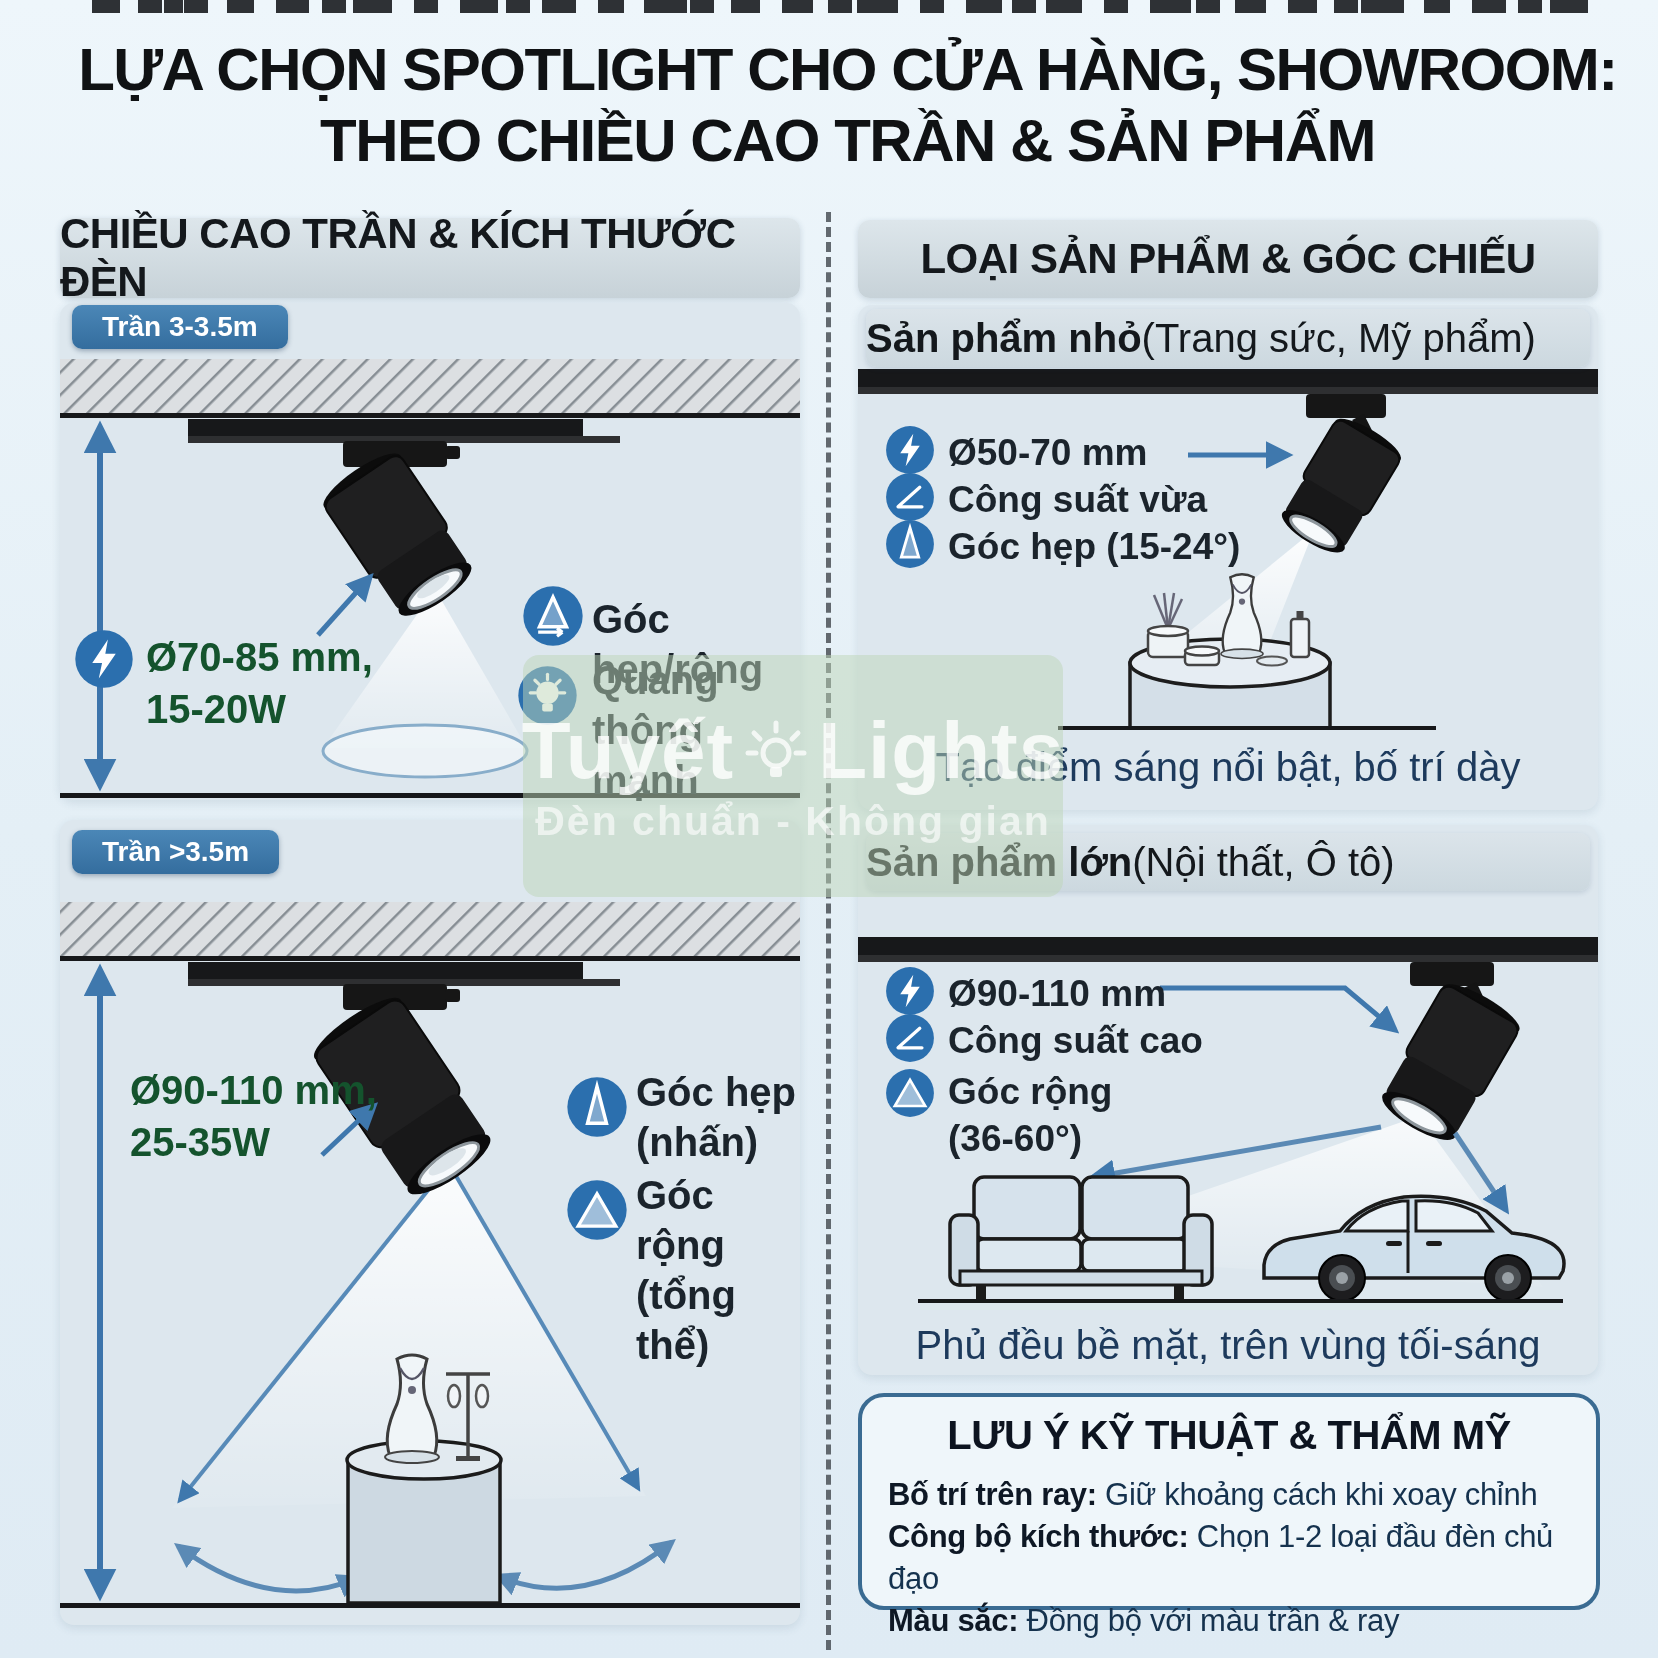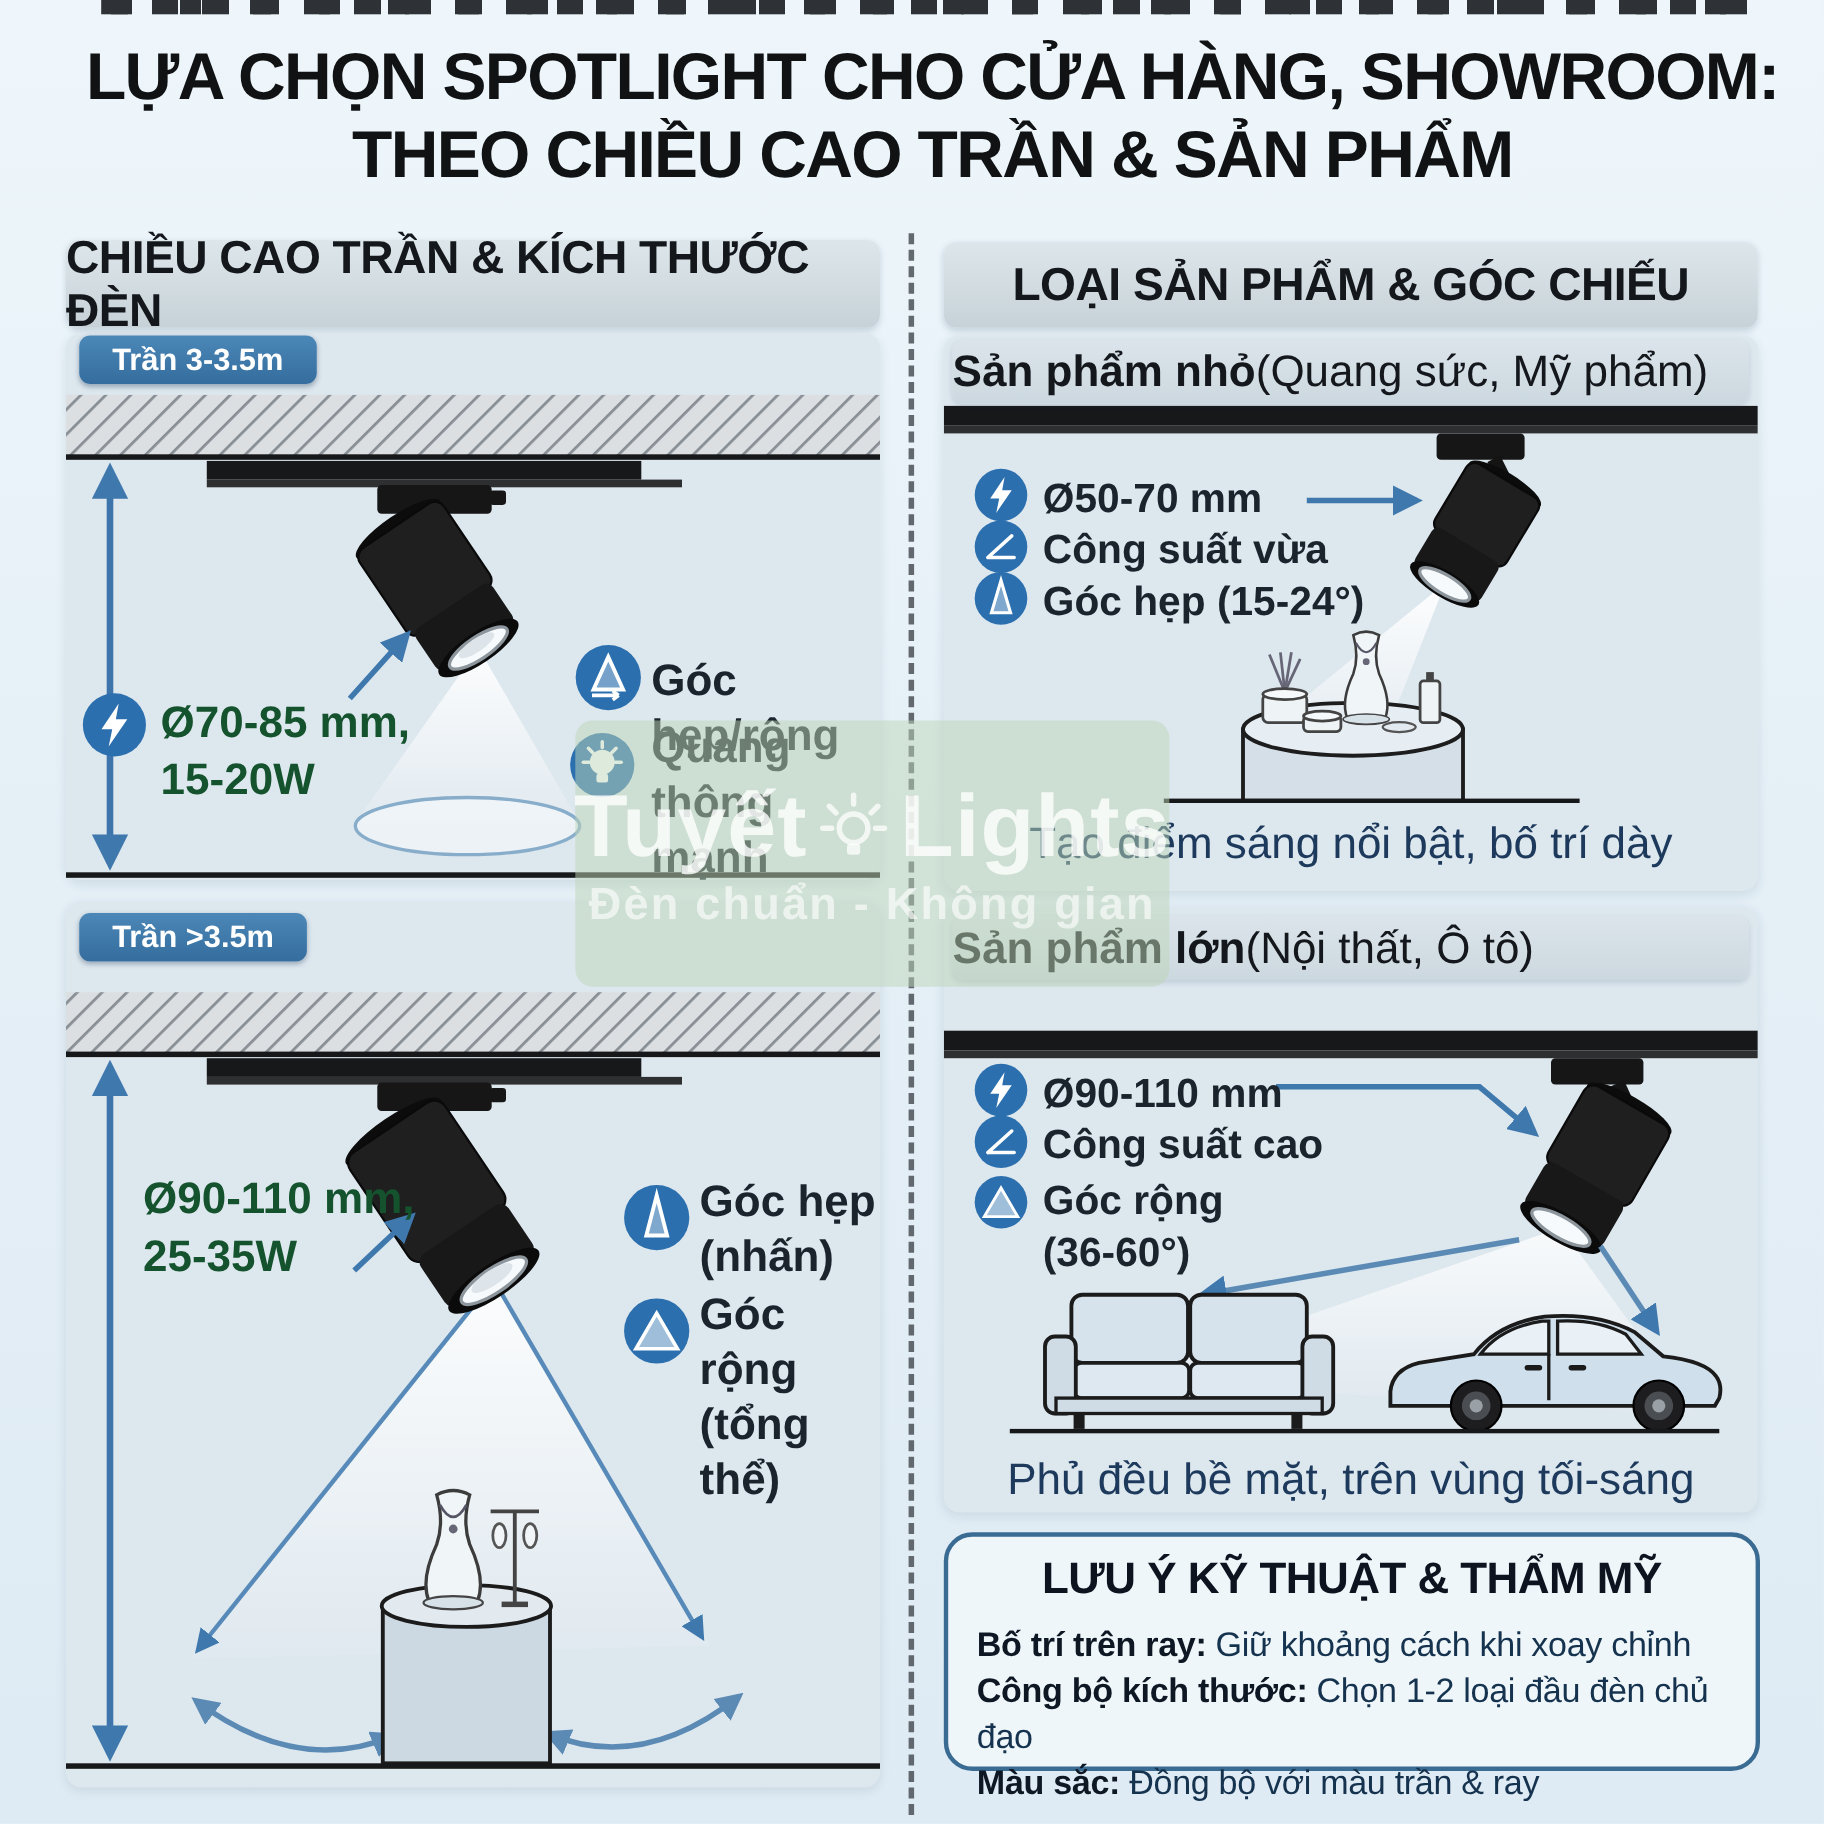--- a/index.html
+++ b/index.html
@@ -272,21 +272,21 @@
         <g transform="translate(70,0)">
           <rect x="-9" y="-38" width="18" height="38" rx="3" fill="#eef3f6" stroke="#444" stroke-width="2.5"></rect>
           <rect x="-3.5" y="-46" width="7" height="9" fill="#444"></rect>
         </g>
         <ellipse cx="42" cy="4" rx="15" ry="4.5" fill="#e4ebf0" stroke="#555" stroke-width="2"></ellipse>
       </g>
       <rect x="200" y="421" width="378" height="4" fill="#17181a"></rect>
     </svg>
     <div class="subhdr">
       <b>Sản phẩm nhỏ</b>
-        <span> (Quang sức, Mỹ phẩm)</span>
+        <span> (Trang sức, Mỹ phẩm)</span>
     </div>
     <svg class="ic" style="left:27px;top:120px;" width="50" height="50" viewBox="0 0 46 46">
       <circle cx="23" cy="23" r="22" fill="#2b6fae"></circle>
       <path d="M26 8 L14 26 H21.5 L19 38 L32 19 H24 Z" fill="#fff"></path>
     </svg>
     <div class="bl sm" style="left:90px;top:124px;">Ø50-70 mm</div>
     <svg class="ic" style="left:27px;top:167px;" width="50" height="50" viewBox="0 0 46 46">
       <circle cx="23" cy="23" r="22" fill="#2b6fae"></circle>
       <path d="M12 32 L32 14 M12 32 H34" stroke="#fff" stroke-width="3" fill="none" stroke-linecap="round"></path>
     </svg>

